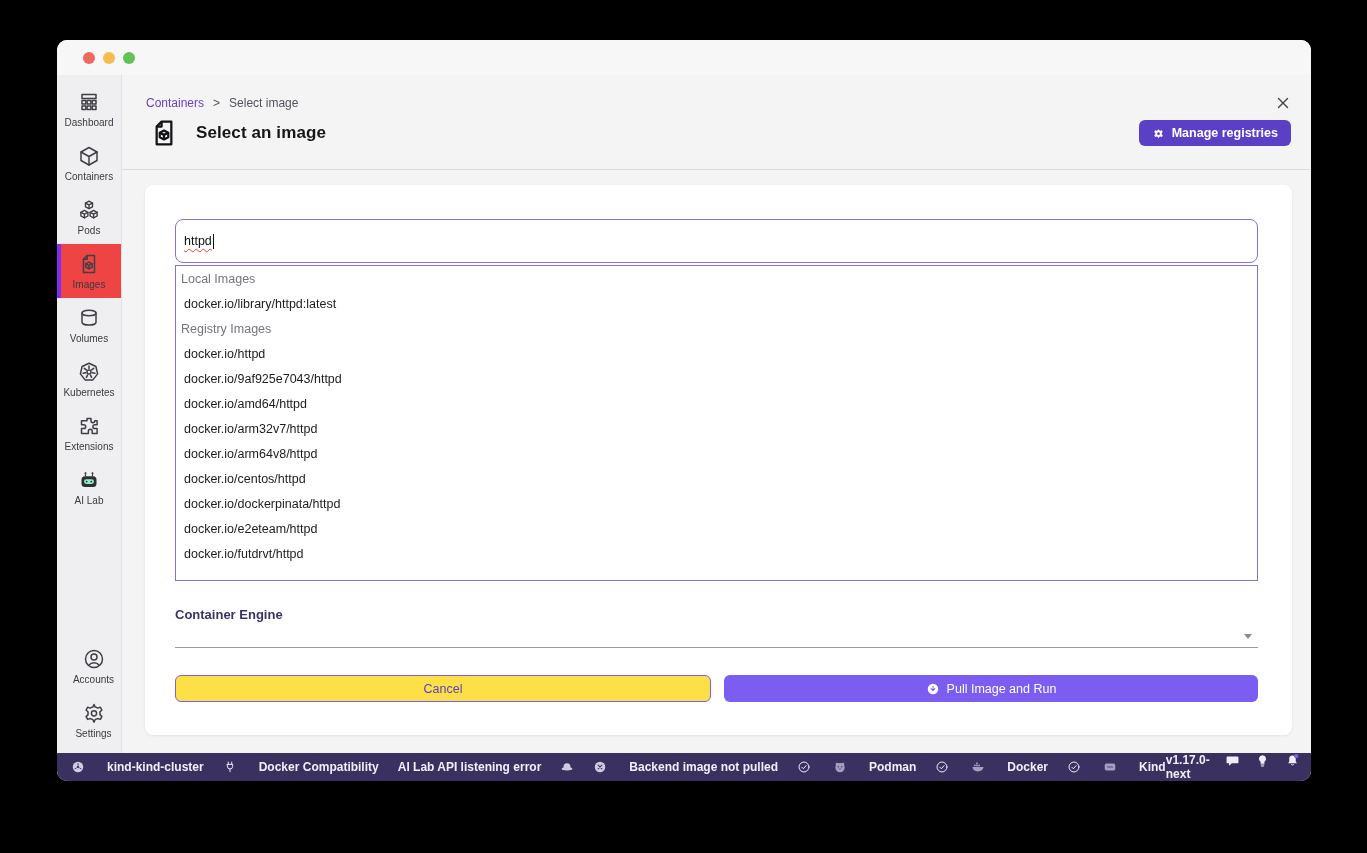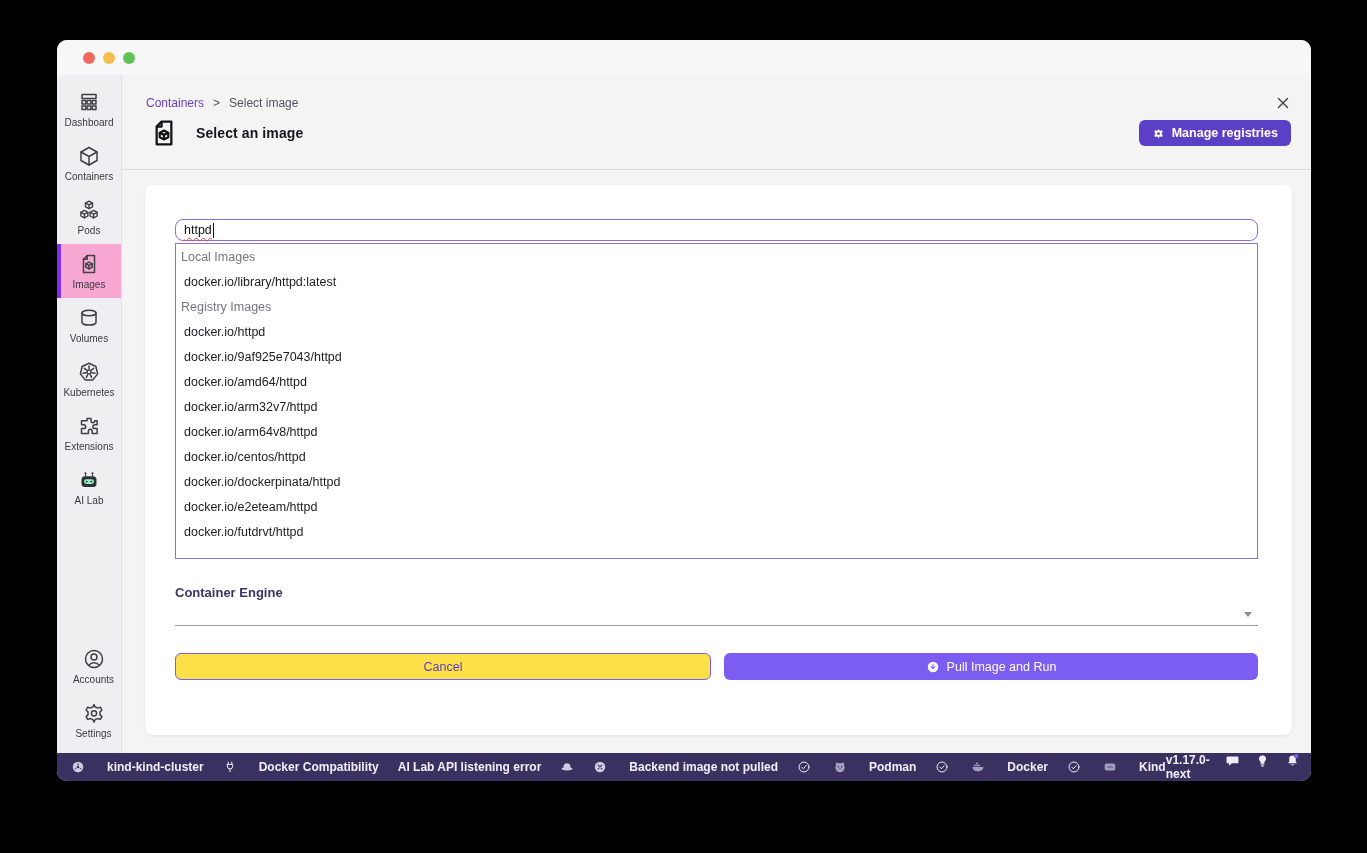--- a/index.html
+++ b/index.html
@@ -16,46 +16,46 @@
   .titlebar{height:35px;background:#f7f7f7;display:flex;align-items:center;padding-left:26px;flex:0 0 auto;}
   .tl-dot{width:12px;height:12px;border-radius:50%;margin-right:8px;}
   .tl-close{background:#ee6a5f;} .tl-min{background:#f5bd4f;} .tl-zoom{background:#61c354;}
   
   .main{flex:1;display:flex;min-height:0;}
   .sidebar{width:65px;background:#efeff2;border-right:1px solid #e1e1e4;display:flex;flex-direction:column;padding-top:7px;}
   .side-item{height:54px;display:flex;flex-direction:column;align-items:center;justify-content:center;
     position:relative;cursor:pointer;color:#3f3f46;}
   .side-item .icn{width:24px;height:24px;}
   .side-item .lbl{font-size:10px;margin-top:3px;color:#3a3a40;}
-  .side-item.active{background:#f9a8d4;}
+  .side-item.active{background:#ef4444;}
   .side-item.active::before{content:"";position:absolute;left:0;top:0;bottom:0;width:4px;background:var(--active-indicator);}
   .side-spacer{flex:1;}
   .side-footer{padding-bottom:6px;padding-left:9px;}
   
   .content{flex:1;display:flex;flex-direction:column;min-width:0;}
   .page-header{height:95px;flex:0 0 auto;border-bottom:1px solid #dcdcdf;padding:20px 20px 0 24px;}
   .breadcrumb{display:flex;align-items:center;font-size:12px;gap:9px;}
   .crumb-link{color:var(--link);cursor:pointer;}
   .crumb-sep{color:#52525b;}
   .crumb-cur{color:#52525b;}
   .close-btn{margin-left:auto;width:16px;height:16px;cursor:pointer;color:#3f3f46;}
   .close-btn svg{width:16px;height:16px;display:block;}
   .title-row{display:flex;align-items:center;margin-top:6px;}
   .title-icon{width:32px;height:32px;color:#141417;margin-right:16px;margin-left:2px;}
   .title-icon svg{width:32px;height:32px;display:block;}
-  h1{font-size:14px;font-weight:700;color:#161619;letter-spacing:.1px;}
+  h1{font-size:17px;font-weight:700;color:#161619;letter-spacing:.1px;}
   .btn-manage{margin-left:auto;display:flex;align-items:center;gap:7px;background:var(--accent-dark);
     color:#fff;border:none;border-radius:6px;height:26px;padding:8px 13px;font-size:12.5px;font-weight:700;
     font-family:"Liberation Sans",sans-serif;cursor:pointer;}
   .btn-manage .icn{width:13px;height:13px;}
   
   .page-body{flex:1;min-height:0;}
   .card{margin:15px 19px 0 23px;height:550px;background:#fff;border-radius:8px;
     box-shadow:0 1px 3px rgba(0,0,0,.07);padding:34px 34px 0 30px;}
-  .searchbox{height:22px;border:1px solid var(--field-border);border-radius:8px;background:#fff;
+  .searchbox{height:44px;border:1px solid var(--field-border);border-radius:8px;background:#fff;
     display:flex;align-items:center;padding:0 8px;font-size:12.5px;color:#111;cursor:text;}
   .search-text{text-decoration:underline;text-decoration-style:wavy;text-decoration-color:var(--error-underline);
     text-decoration-thickness:1px;text-underline-offset:3px;}
   .caret{width:1px;height:15px;background:#111;margin-left:1px;}
   .listbox{margin-top:2px;height:316px;border:1px solid var(--field-border);background:#fff;overflow:hidden;}
   .list-row{height:25px;display:flex;align-items:center;font-size:12.5px;}
   .list-group{padding-left:5px;color:#75757e;}
   .list-item{padding-left:8px;color:#1c1c21;cursor:pointer;}
   .engine-label{margin-top:26px;font-size:13px;font-weight:700;color:#3b3363;}
   .engine-select{margin-top:4px;height:22px;border-bottom:1px solid #9a9aa2;position:relative;cursor:pointer;}

